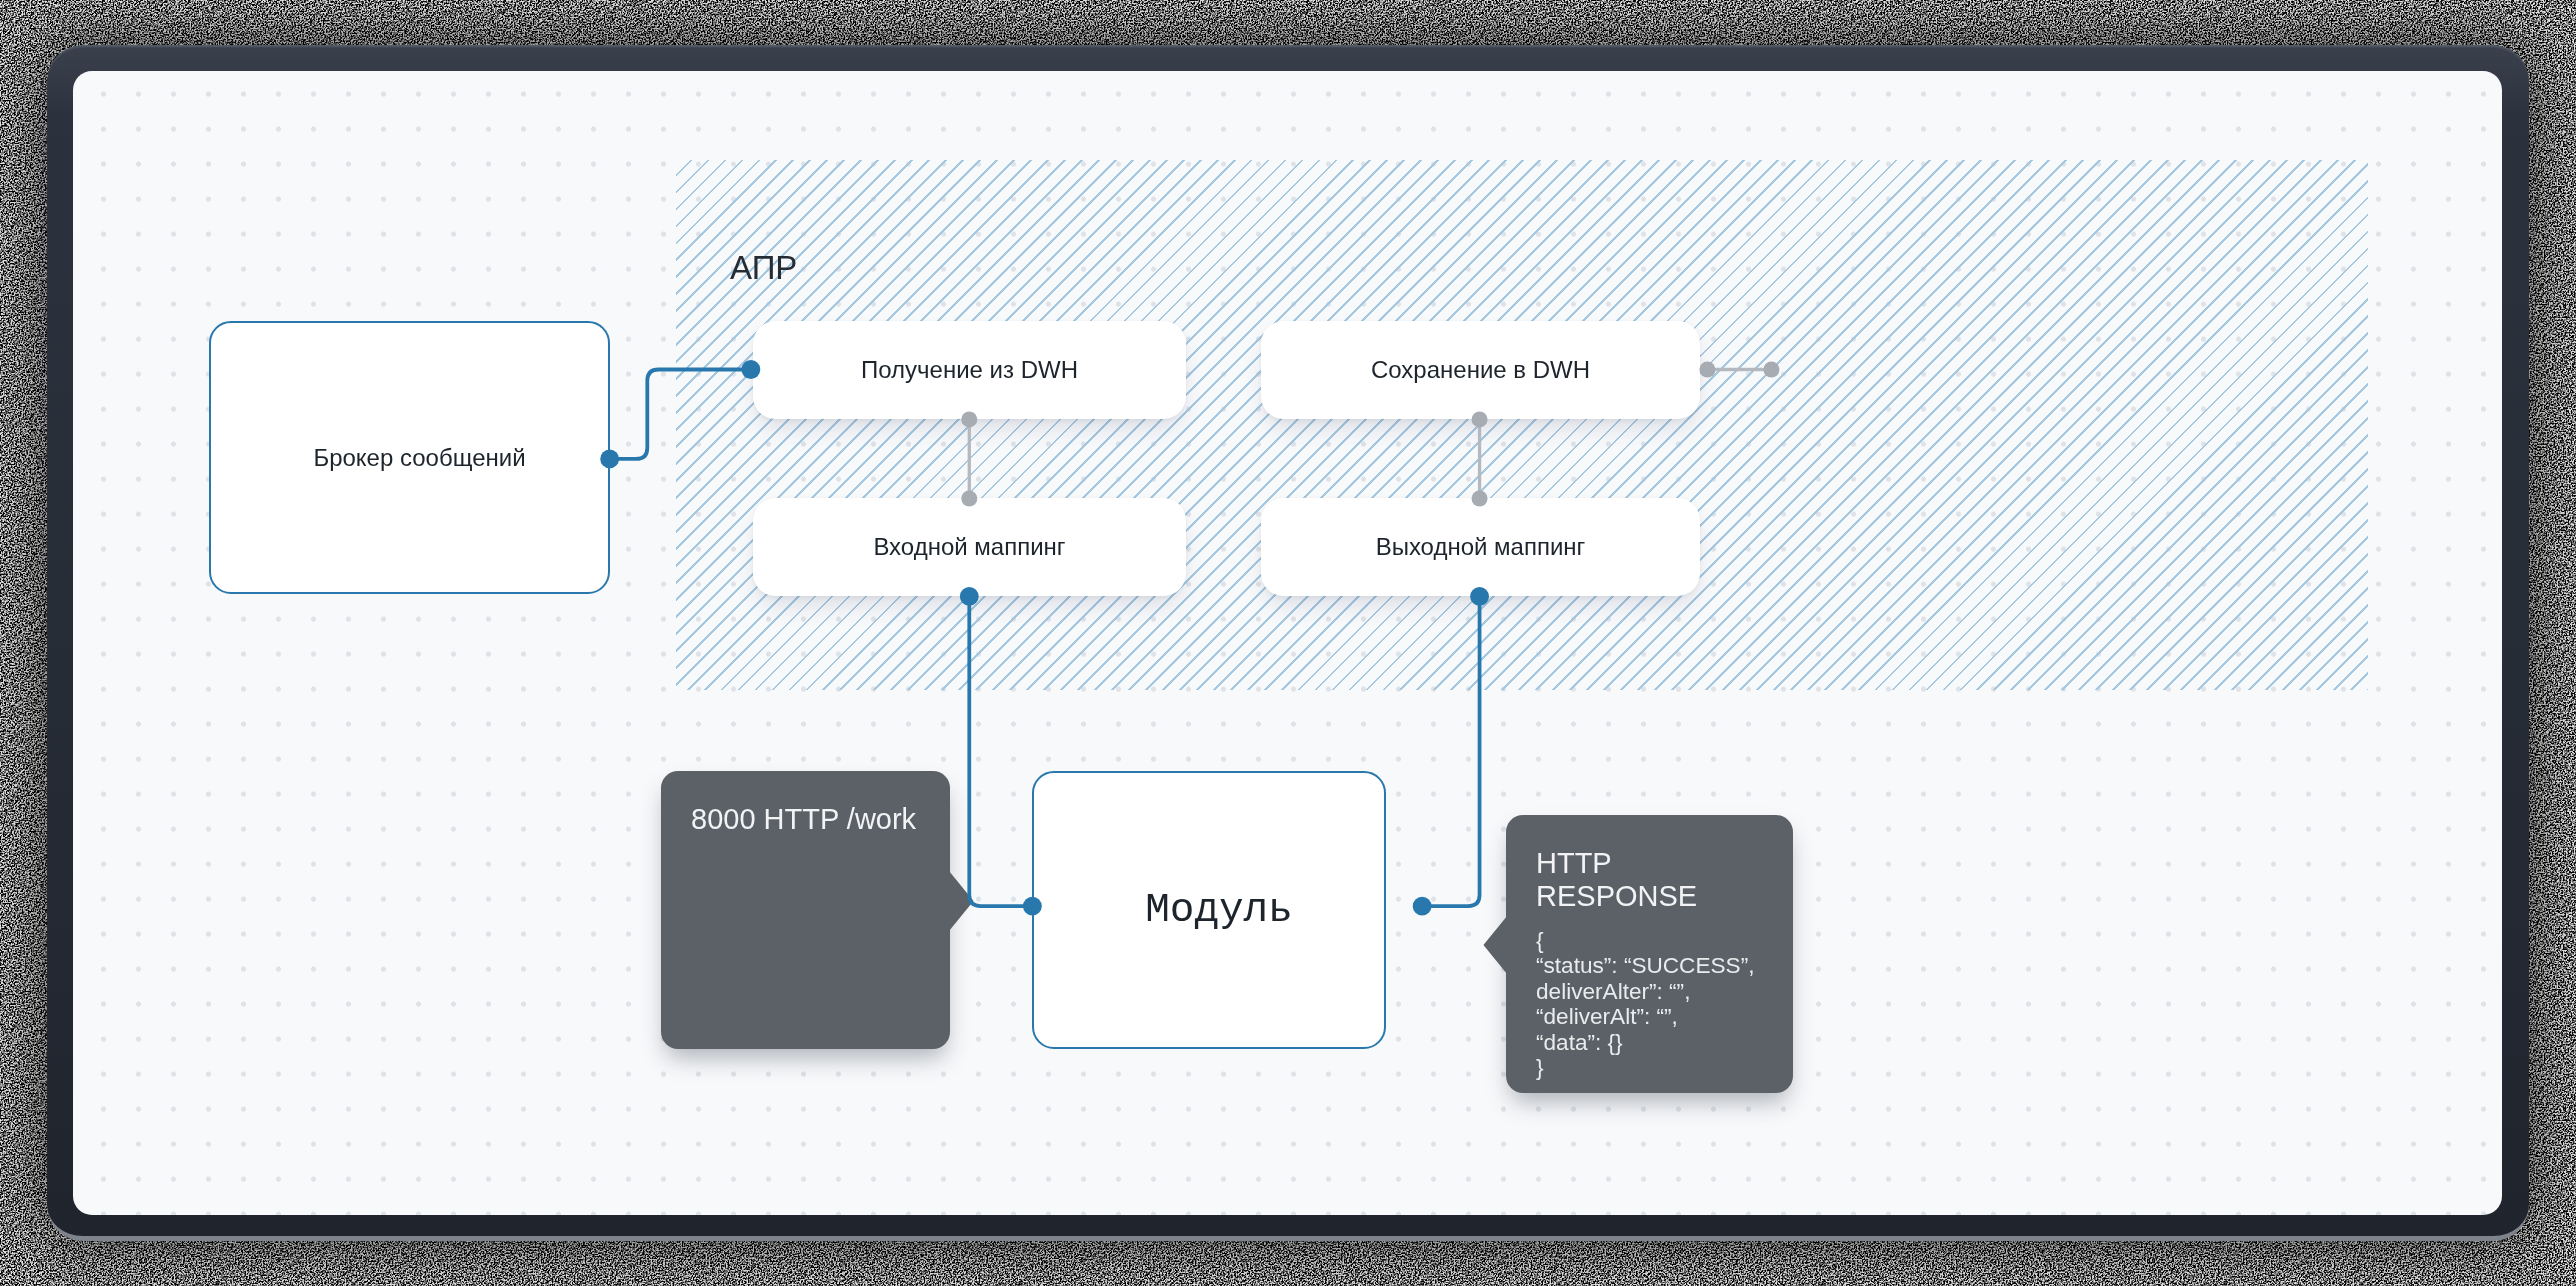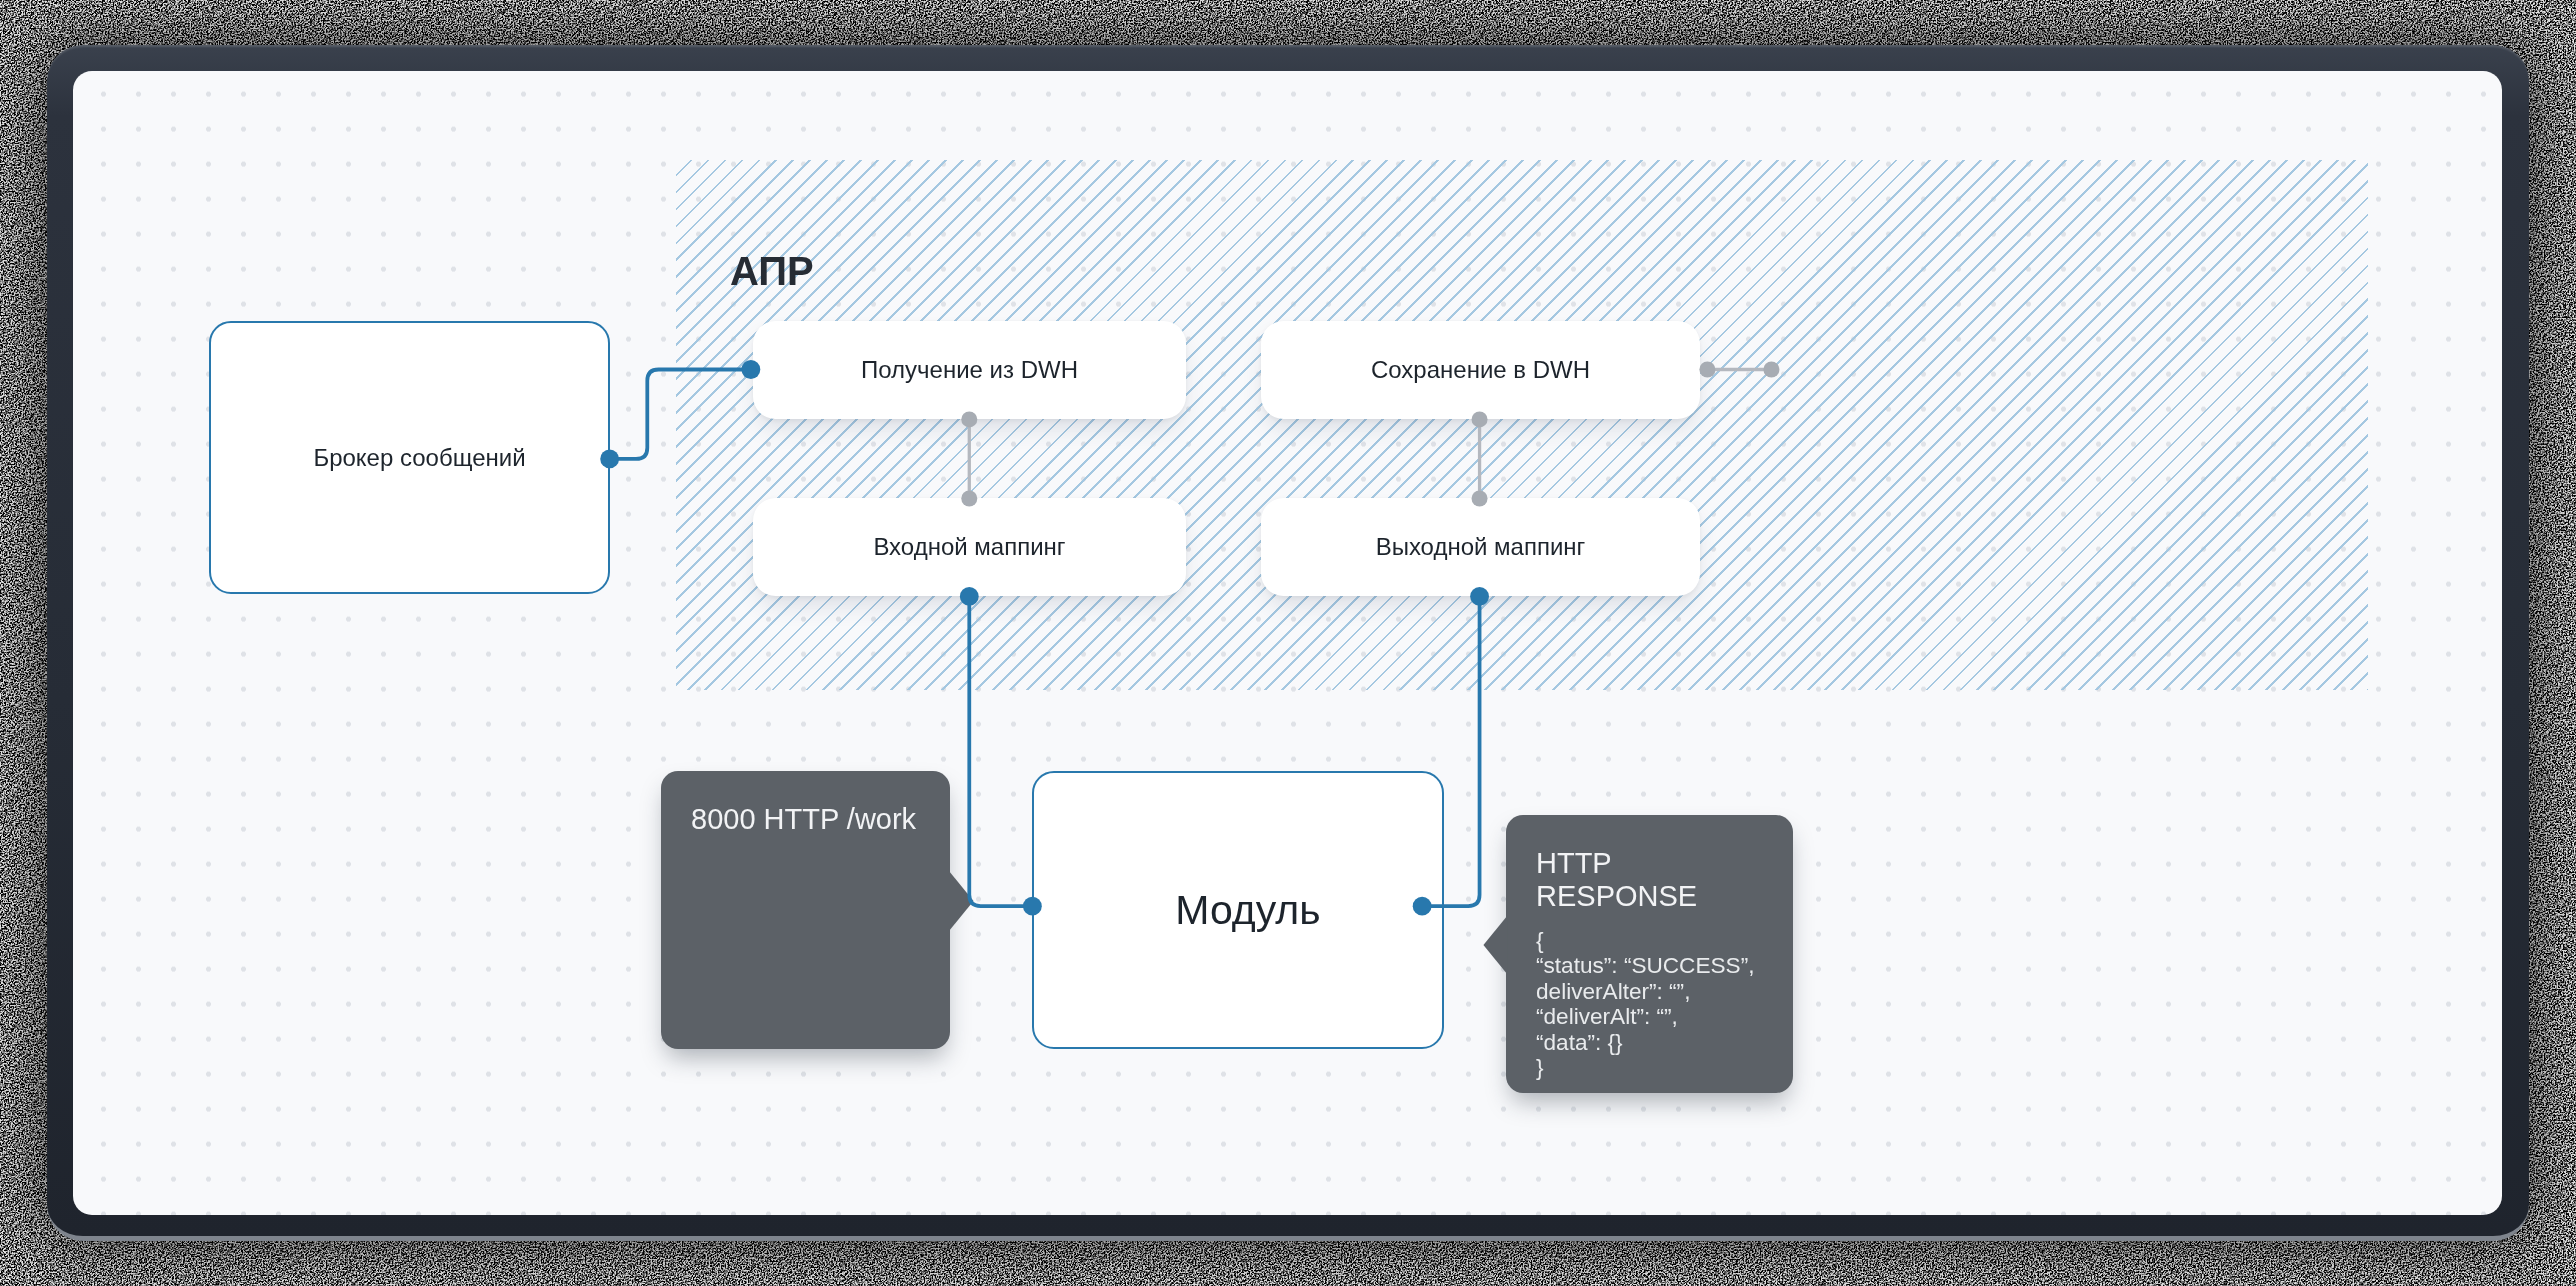--- a/index.html
+++ b/index.html
@@ -12,32 +12,32 @@
     border-bottom:5.6px solid #7e848d;
     box-shadow:inset 0 2.8px 1.9px -0.9px rgba(255,255,255,.14), 0 0 56px rgba(0,0,0,.65);}
   
   .canvas{position:absolute;left:73px;top:71px;width:2429px;height:1144px;border-radius:19px;
     background-color:#f8f9fb;
     background-image:radial-gradient(circle,#dfe2e7 2.3px,rgba(0,0,0,0) 2.7px);
     background-size:35px 35px;background-position:13px 5.6px;overflow:hidden;}
   
   .hatch{position:absolute;left:603px;top:89px;width:1692px;height:530px;
     background:repeating-linear-gradient(135deg,rgba(0,0,0,0) 0 10px,#a5c8e1 10px 12px);}
-  .hatch-label{position:absolute;left:54px;top:89px;font-size:40px;color:#262c34;font-weight:bold;}
+  .hatch-label{position:absolute;left:54px;top:89px;font-size:33px;color:#262c34;}
   
   .node{position:absolute;box-sizing:border-box;background:#fff;display:flex;align-items:center;
     justify-content:center;color:#1d242c;font-size:24px;text-align:center;}
   .node.bordered{border:2.8px solid #2878ad;border-radius:22px;padding-left:20px;}
   .node.card{border-radius:22.6px;box-shadow:0 13px 24.5px -5.6px rgba(50,70,100,.16),0 1.9px 4.7px rgba(0,0,0,.05);}
   .n-broker{left:136px;top:250px;width:401px;height:273px;}
   .n-get{left:680px;top:250px;width:433px;height:98px;}
   .n-save{left:1188px;top:250px;width:439px;height:98px;}
   .n-inmap{left:680px;top:427px;width:433px;height:98px;}
   .n-outmap{left:1188px;top:427px;width:439px;height:98px;}
-  .n-module{left:959px;top:700px;width:412px;height:278px;font-size:41px;}
+  .n-module{left:959px;top:700px;width:354px;height:278px;font-size:41px;font-family:Liberation Mono, monospace;}
   
   .note{position:absolute;left:1699px;top:175px;width:521px;height:346px;border-radius:21px;
     background:#fbfcfd;box-shadow:0 11.3px 24.5px rgba(60,80,110,.13);}
   .note-title{position:absolute;left:34px;top:22.6px;font-size:28px;color:#20262e;}
   .note-inner{position:absolute;left:32px;top:72px;width:459px;height:247px;box-sizing:border-box;
     background:#fff;border:1.4px solid #e6e9ed;border-radius:21px;
     box-shadow:0 9.4px 19px rgba(60,80,110,.08);padding:41px 22.6px 0 24.5px;}
   .note-body{font-size:26px;line-height:33px;color:#252b33;white-space:pre-line;}
   
   .bubble{position:absolute;width:289px;height:278px;border-radius:17px;background:#5c6167;

